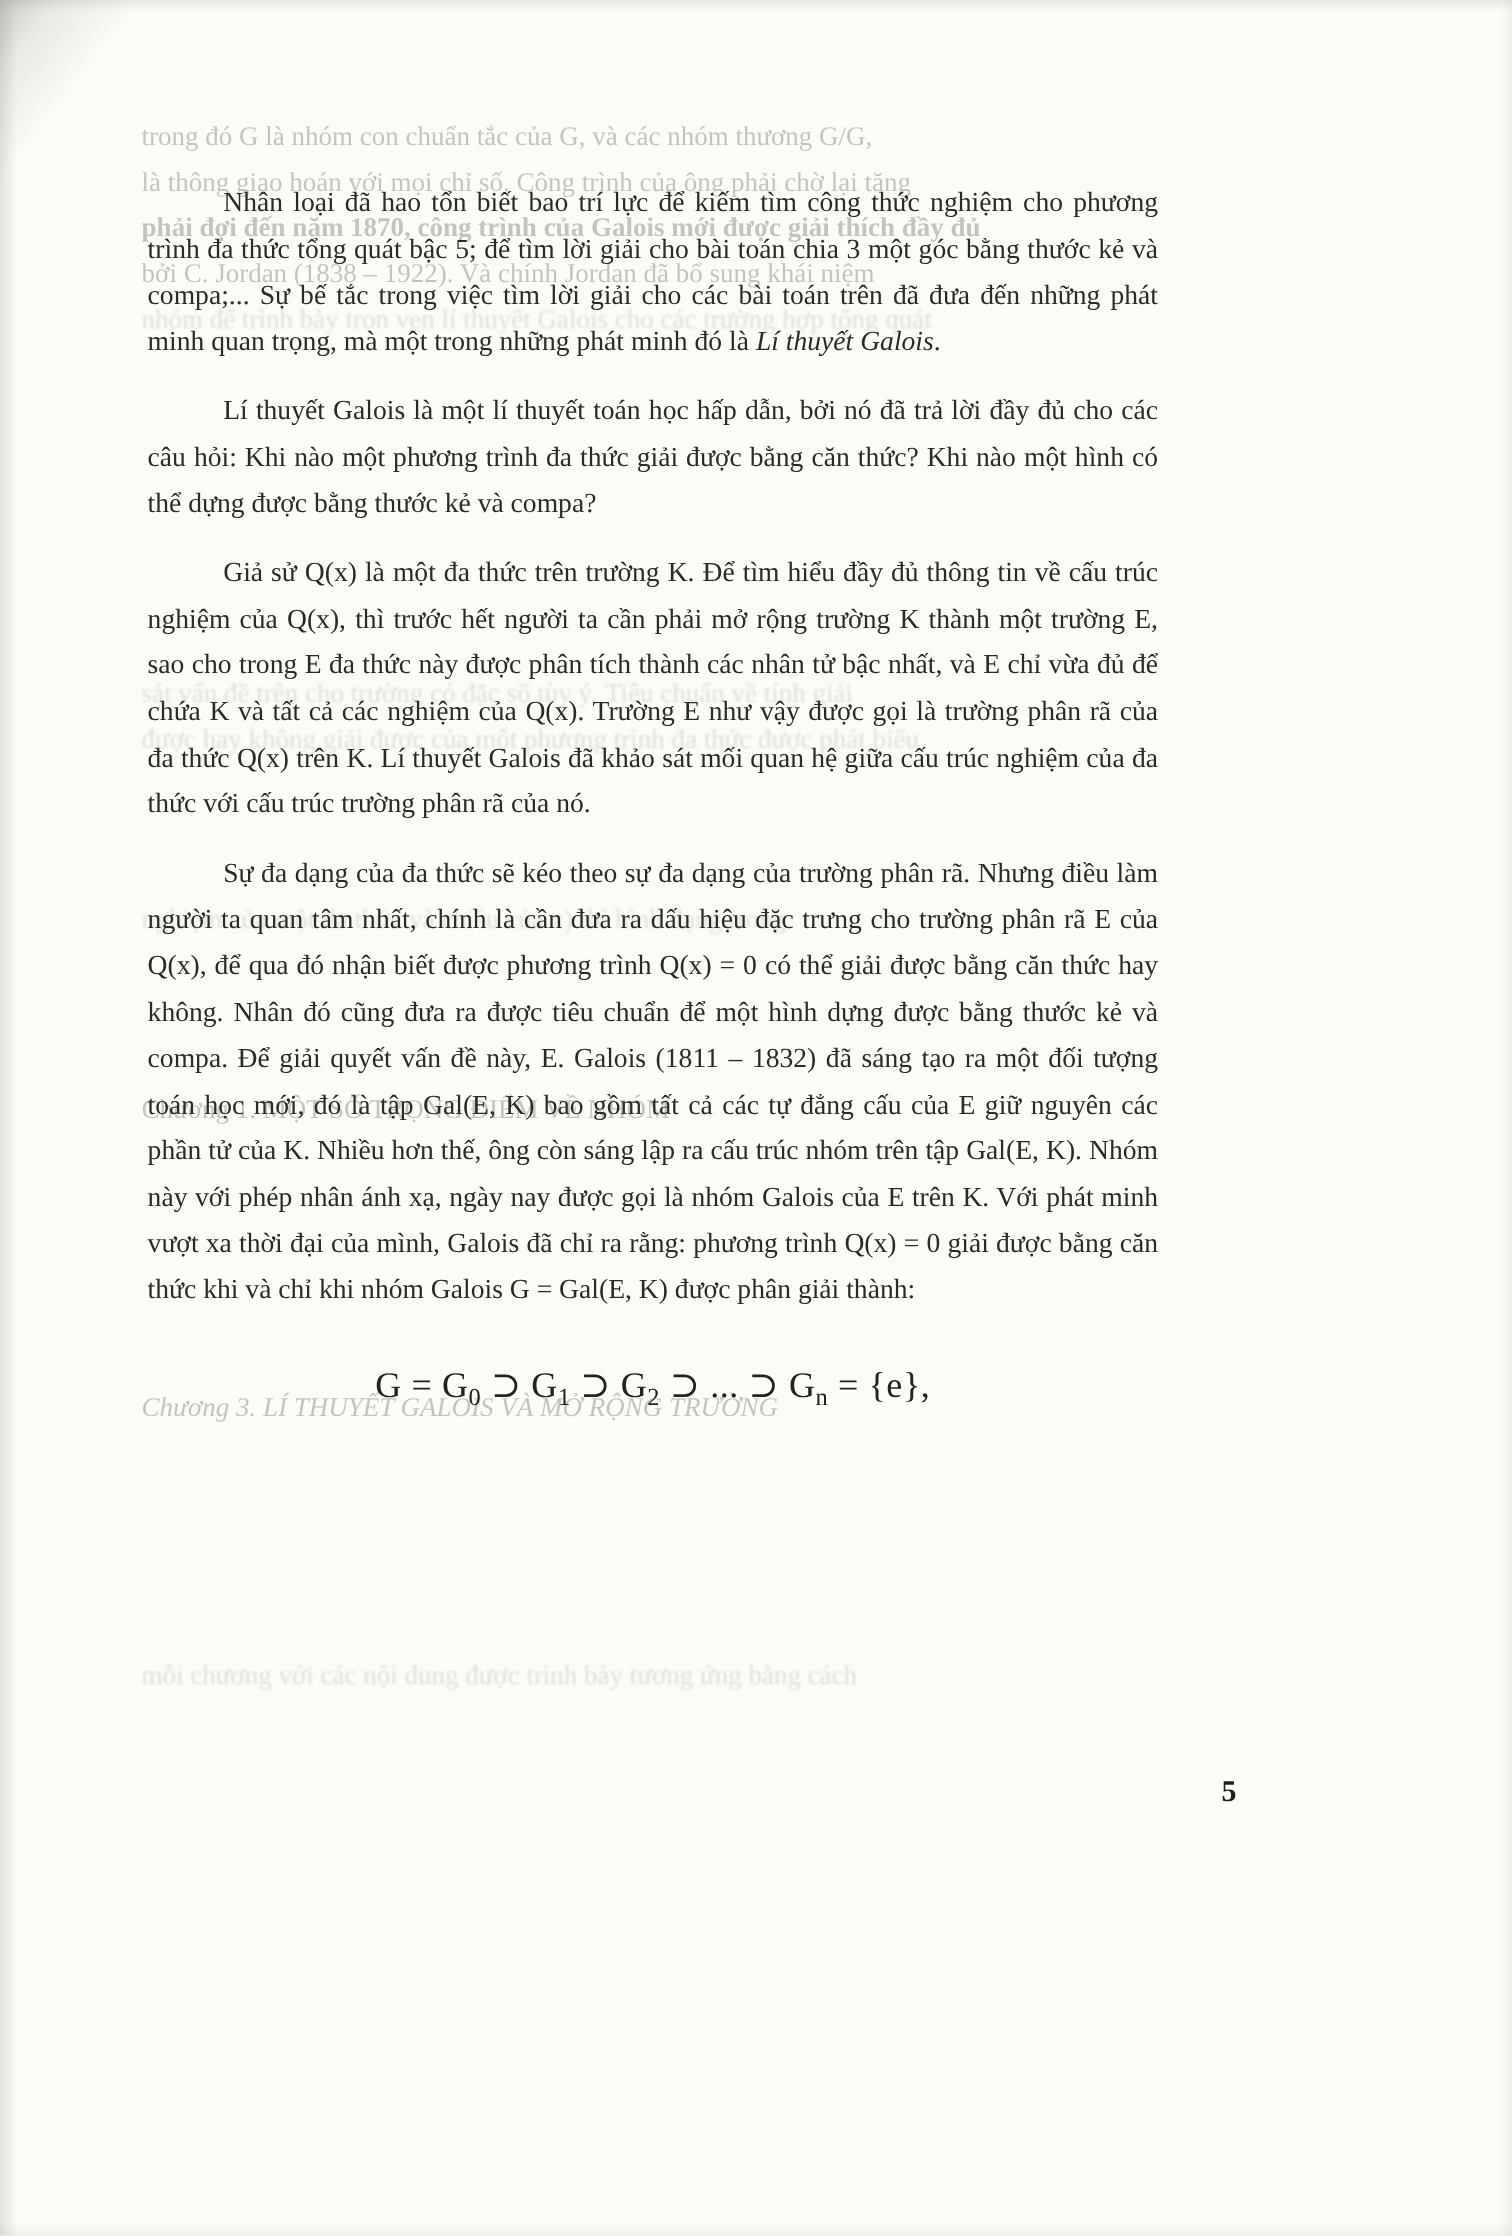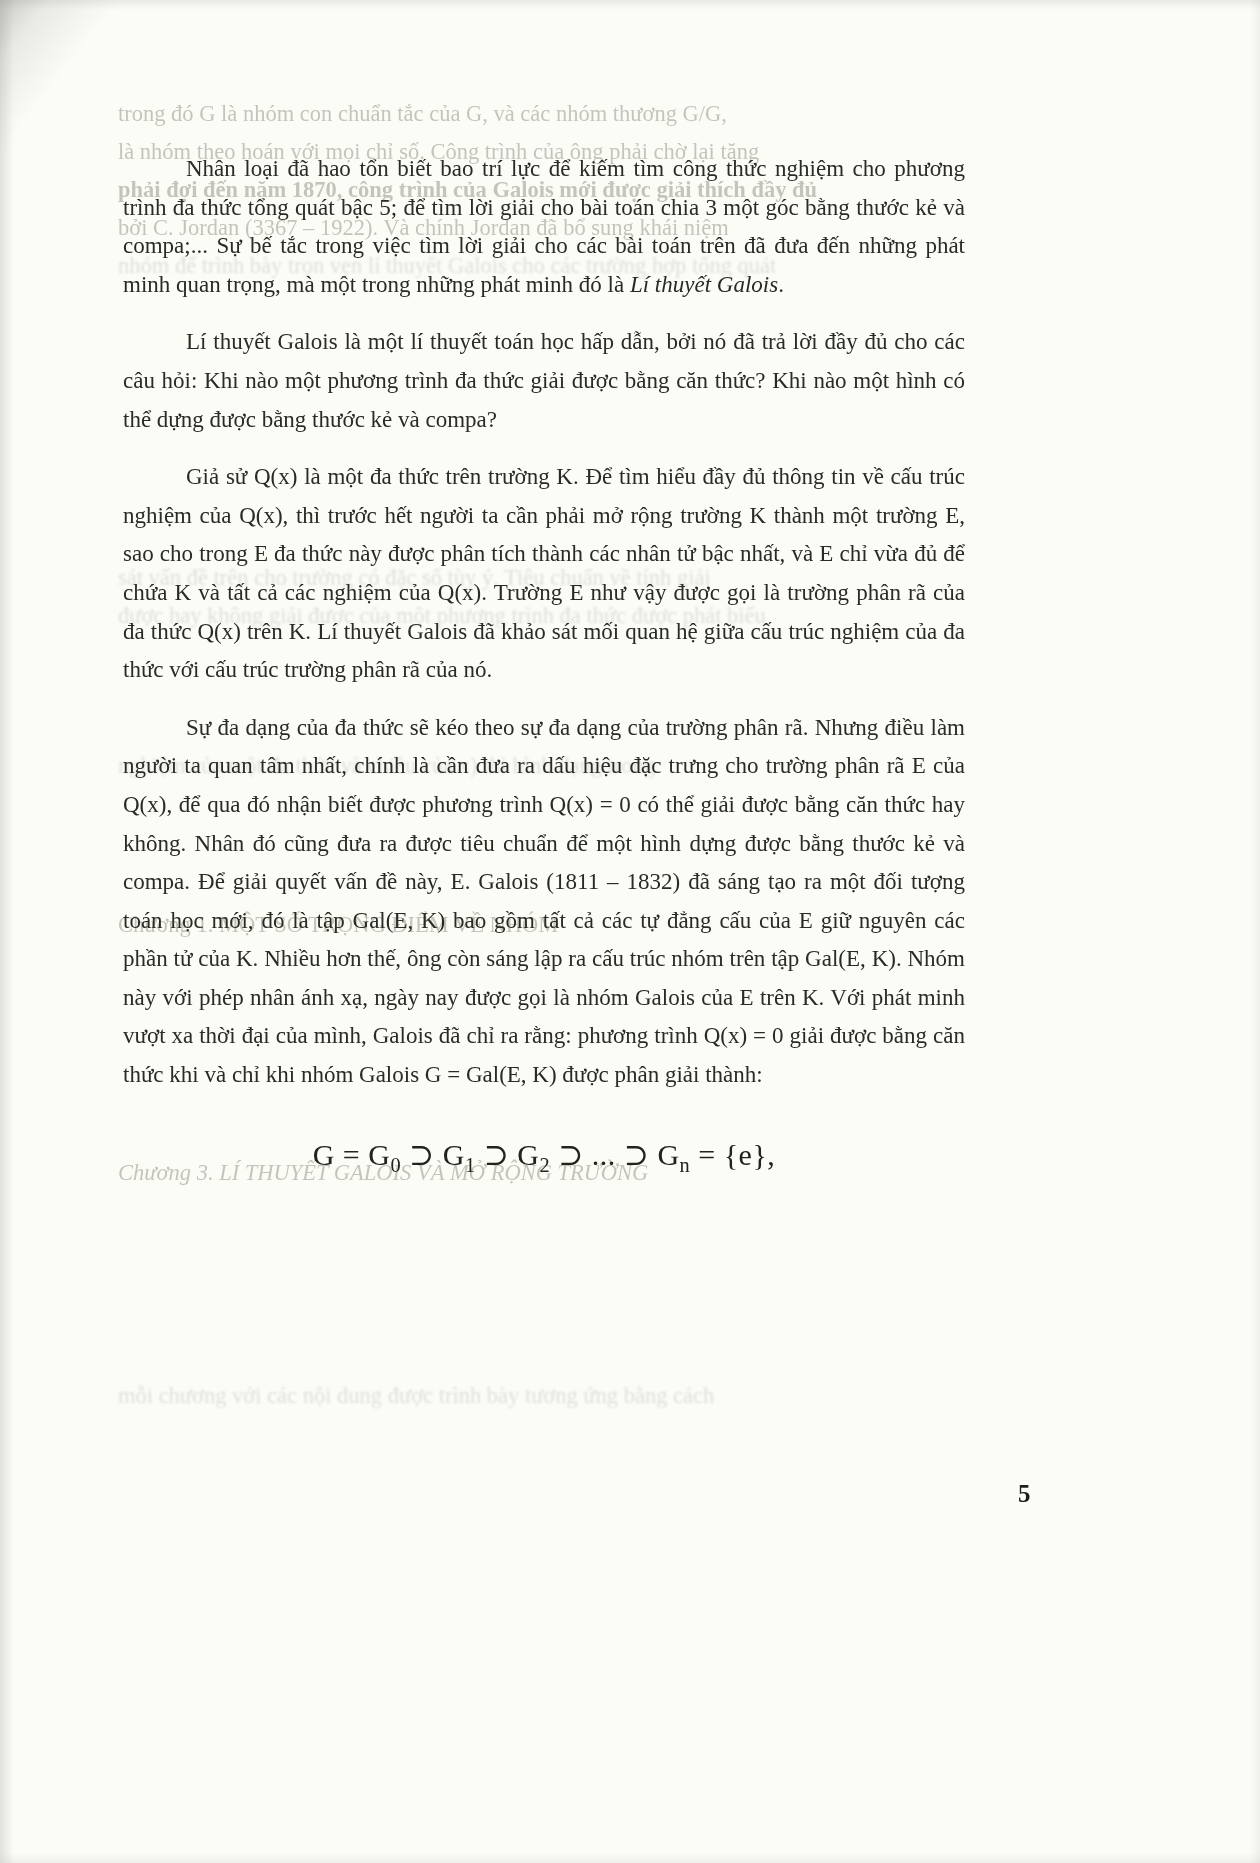--- a/index.html
+++ b/index.html
@@ -86,23 +86,23 @@
   .bleed-line.dim {
     color: rgba(120,124,112,0.22);
     filter: blur(1px);
   }
 </style>
 </head>
 <body>
 
 <div class="bleed-layer">
     <div class="bleed-line" style="top: 96px;">trong đó G là nhóm con chuẩn tắc của G, và các nhóm thương G/G,</div>
-    <div class="bleed-line" style="top: 134px;">là nhóm theo hoán với mọi chỉ số. Công trình của ông phải chờ lại tăng</div>
+    <div class="bleed-line" style="top: 134px;">là thông giao hoán với mọi chỉ số. Công trình của ông phải chờ lại tăng</div>
     <div class="bleed-line" style="top: 172px; font-weight: bold;">phải đợi đến năm 1870, công trình của Galois mới được giải thích đầy đủ</div>
-    <div class="bleed-line" style="top: 210px;">bởi C. Jordan (3367 – 1922). Và chính Jordan đã bổ sung khái niệm</div>
+    <div class="bleed-line" style="top: 210px;">bởi C. Jordan (1838 – 1922). Và chính Jordan đã bổ sung khái niệm</div>
     <div class="bleed-line dim" style="top: 248px;">nhóm để trình bày trọn vẹn lí thuyết Galois cho các trường hợp tổng quát</div>
     <div class="bleed-line dim" style="top: 560px;">sát vấn đề trên cho trường có đặc số tùy ý. Tiêu chuẩn về tính giải</div>
     <div class="bleed-line dim" style="top: 598px;">được hay không giải được của một phương trình đa thức được phát biểu</div>
     <div class="bleed-line dim" style="top: 748px;">nghiệm của một đa thức và chiều của x) thì hình dạng trong</div>
     <div class="bleed-line" style="top: 907px;">Chương 1. MỘT SỐ TRỌNG ĐIỂM VỀ NHÓM</div>
     <div class="bleed-line" style="top: 1155px; font-style: italic;">Chương 3. LÍ THUYẾT GALOIS VÀ MỞ RỘNG TRƯỜNG</div>
     <div class="bleed-line dim" style="top: 1378px;">mỗi chương với các nội dung được trình bày tương ứng bằng cách</div>
   </div>
 
 <div class="content">

